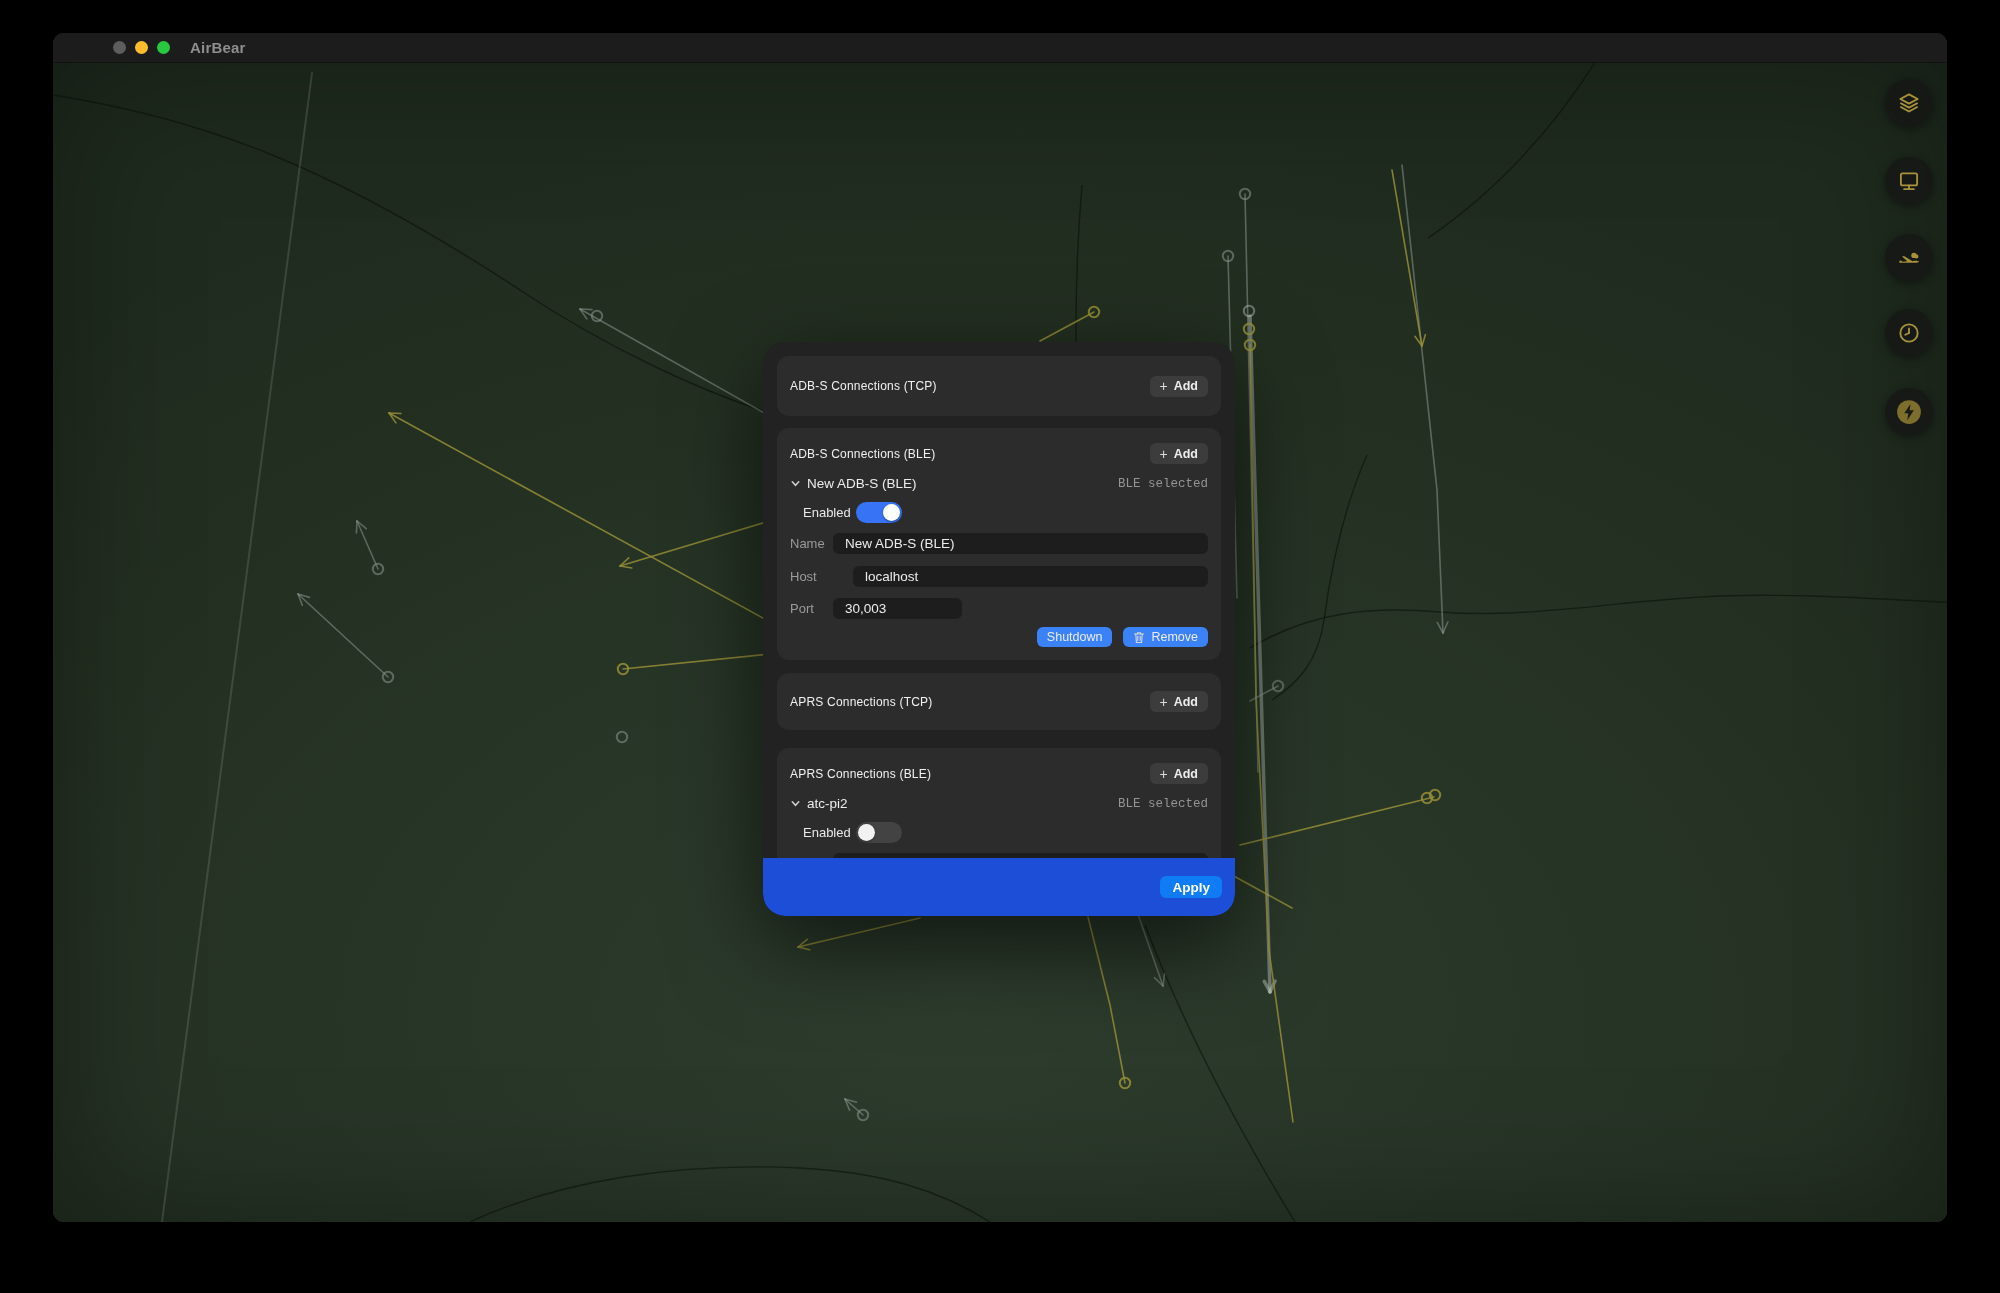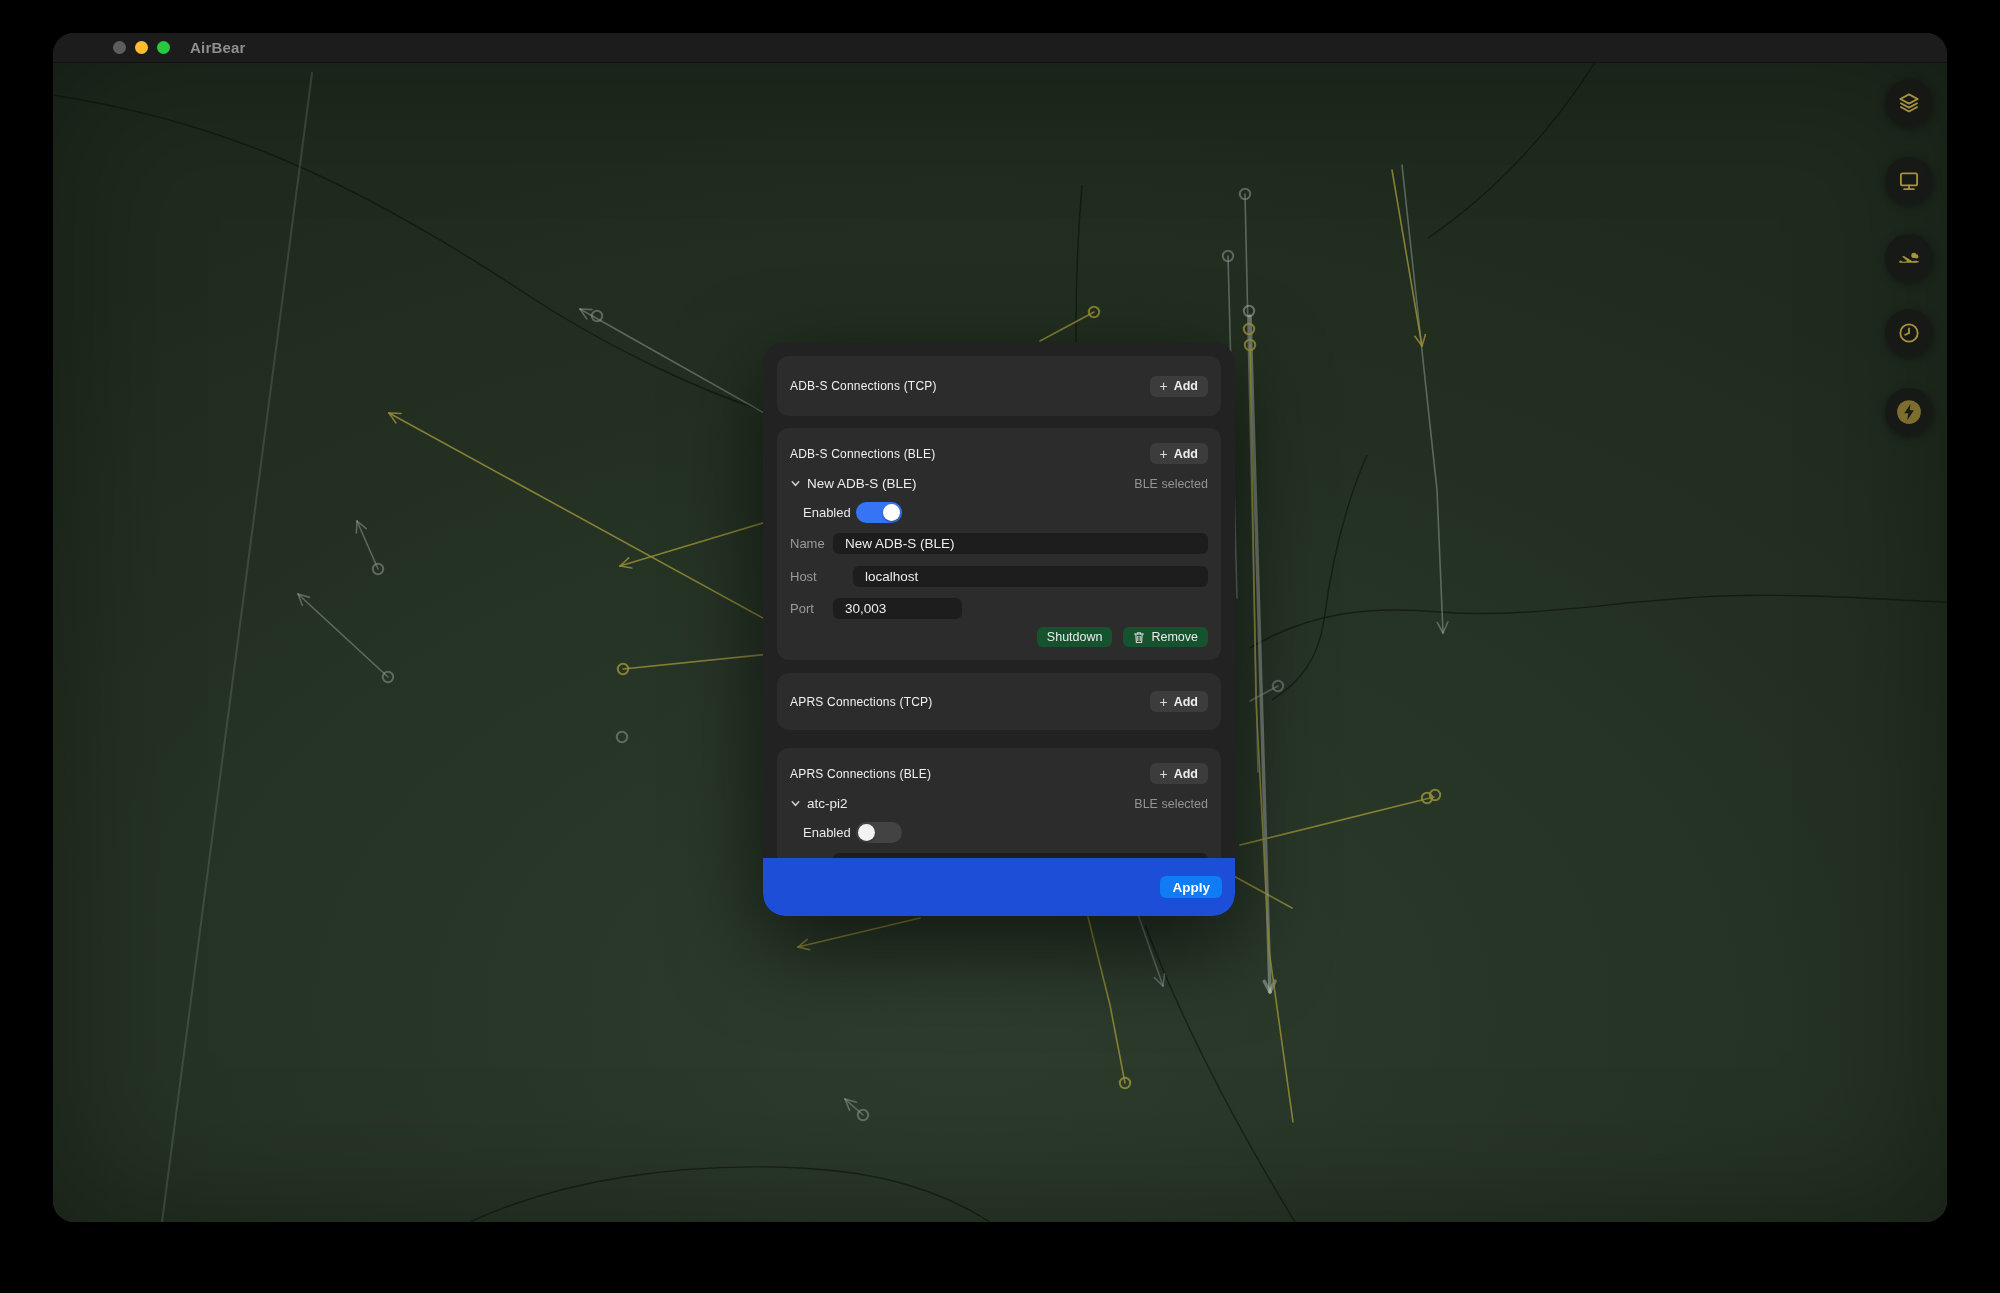--- a/index.html
+++ b/index.html
@@ -1,21 +1,21 @@
 <!DOCTYPE html>
 <html><head>
 <meta charset="utf-8">
 <style>
   html,body{margin:0;padding:0;background:#000;}
   *{box-sizing:border-box;font-family:"Liberation Sans",sans-serif;}
   .screen{position:relative;width:2000px;height:1293px;background:#000;overflow:hidden;}
 
   
   .window{position:absolute;left:53px;top:33px;width:1894px;height:1189px;
-    border-radius:21px;overflow:hidden;background:#233122;
+    border-radius:11px;overflow:hidden;background:#233122;
     box-shadow:0 20px 60px rgba(0,0,0,.8);}
   .titlebar{position:absolute;left:0;top:0;width:100%;height:30px;background:#1c1c1c;
     border-bottom:1px solid #111;display:flex;align-items:center;z-index:30;}
   .tl{width:13px;height:13px;border-radius:50%;margin-left:9px;}
   .tl:first-child{margin-left:60px;}
   .tl.close{background:#5d5d5d;}
   .tl.min{background:#febc2e;}
   .tl.max{background:#28c840;}
   .win-title{margin-left:20px;color:#8f8f8f;font-size:15px;font-weight:700;letter-spacing:.2px;}
 
@@ -43,35 +43,35 @@
   .add-plus{font-size:14px;font-weight:400;color:#dcdcdc;line-height:1;}
   .card1{height:60px;margin-bottom:12px;}
   .card1 .card-head{padding-top:0;height:60px;align-items:center;}
   .card2{height:232px;margin-bottom:13px;}
   .card3{height:57px;margin-bottom:18px;}
   .card3 .card-head{padding-top:0;height:57px;align-items:center;gap:20px;}
   .card4{height:140px;}
   .row{display:flex;align-items:center;}
   .disc-row{margin-top:12px;justify-content:space-between;}
   .disc-left{display:flex;align-items:center;gap:6px;color:#ececec;font-size:13.5px;font-weight:500;}
-  .status{color:#949494;font-size:12.5px;}
+  .status{color:#949494;font-size:12.5px;font-family:Liberation Mono, monospace;}
   .en-row{margin-top:11px;margin-left:13px;}
   .en-label{color:#e9e9e9;font-size:13px;width:53px;}
   .toggle{width:46px;height:21px;border-radius:11px;position:relative;background:#424342;cursor:pointer;flex:none;}
   .toggle .knob{position:absolute;top:2px;left:2px;width:17px;height:17px;border-radius:50%;
     background:#f2f2f2;box-shadow:0 1px 2px rgba(0,0,0,.4);transition:left .1s;}
   .toggle.on{background:#3673f5;}
   .toggle.on .knob{left:27px;background:#fff;}
   .field-row{margin-top:10px;}
   .field-label{color:#9b9b9b;font-size:13px;width:43px;flex:none;}
   .field-input{background:#1c1d1c;border:none;outline:none;border-radius:6px;height:21px;
     color:#ececec;font-size:13.5px;padding:0 12px;width:380px;}
   .field-input.short{width:129px;}
   .action-row{margin-top:8px;justify-content:flex-end;gap:11px;}
-  .mini-btn{display:flex;align-items:center;gap:6px;background:#14532d;border:none;border-radius:6px;
+  .mini-btn{display:flex;align-items:center;gap:6px;background:#3b82f6;border:none;border-radius:6px;
     height:20px;padding:0 10px;color:#ececec;font-size:12.5px;font-weight:500;cursor:pointer;}
   .dlg-footer{position:absolute;left:0;bottom:0;width:100%;height:58px;background:#1d4ed8;
     border-radius:0 0 22px 22px;display:flex;align-items:center;justify-content:flex-end;padding-right:13px;z-index:5;}
   .apply-btn{background:#0f7bf5;color:#fff;border:none;border-radius:6px;height:22px;min-width:59px;
     padding:0 12px;font-size:13.5px;font-weight:600;cursor:pointer;}
   .chev{flex:none;}
 </style>
 </head>
 <body>
 

